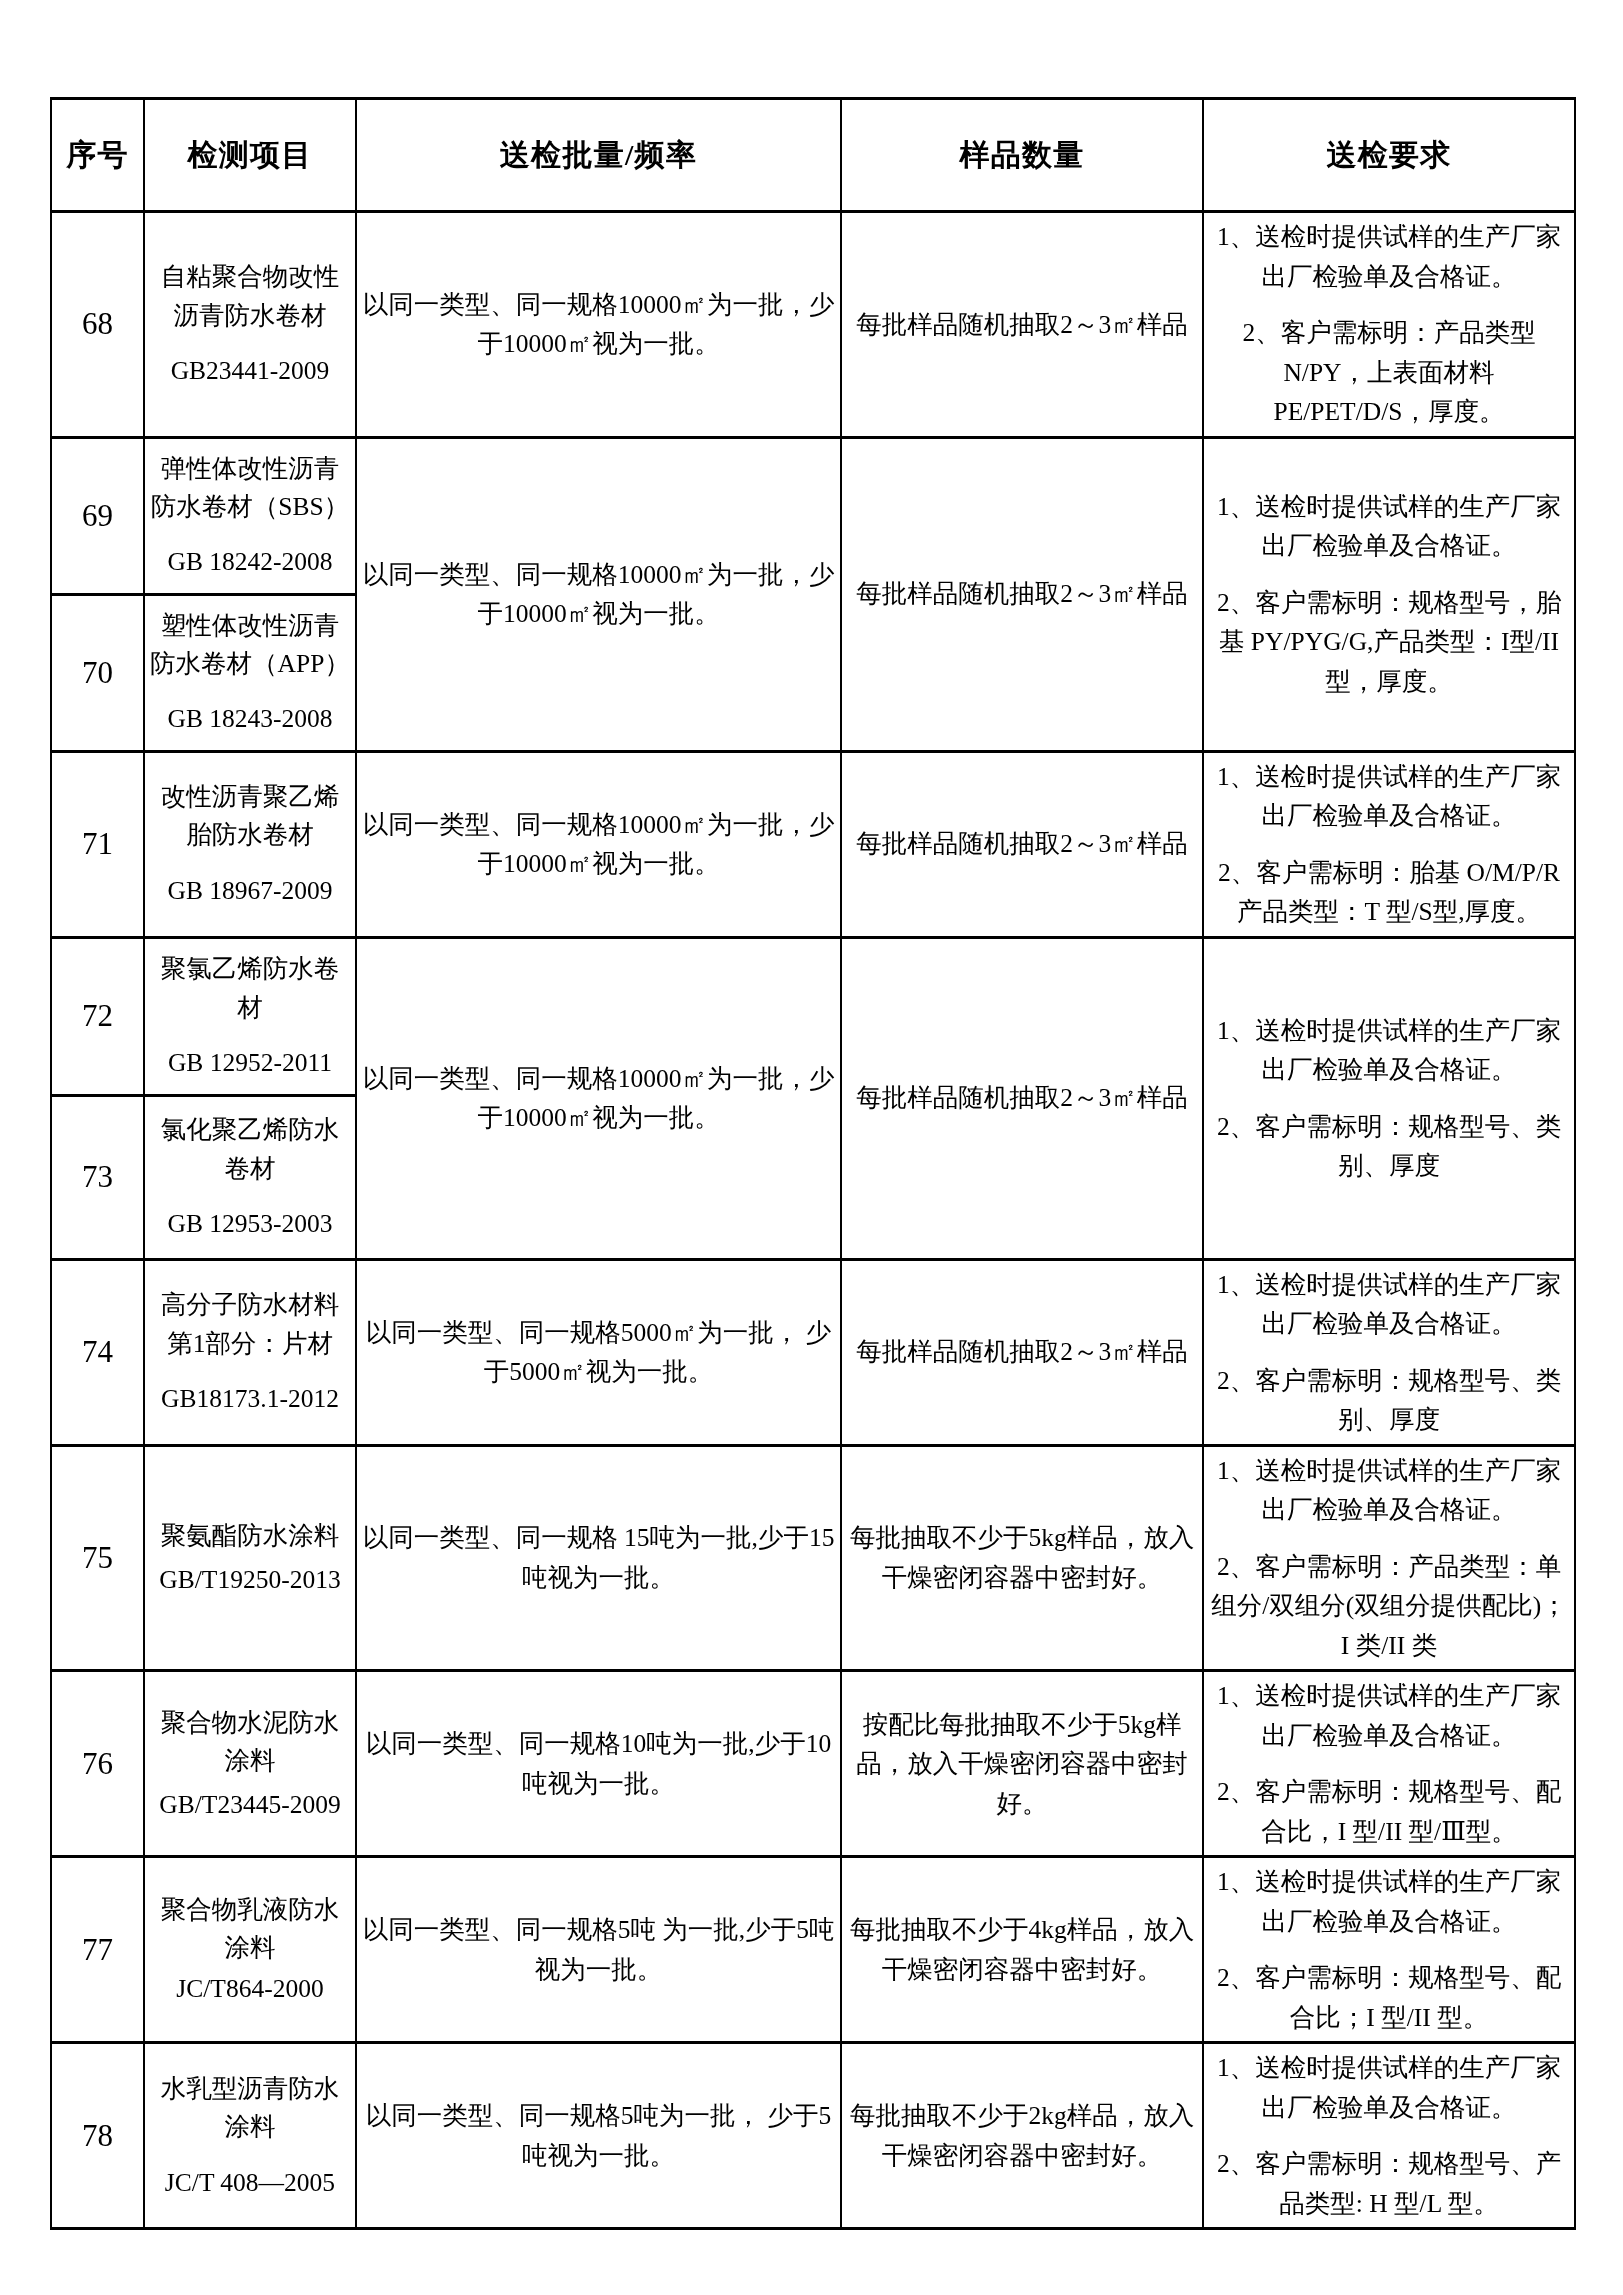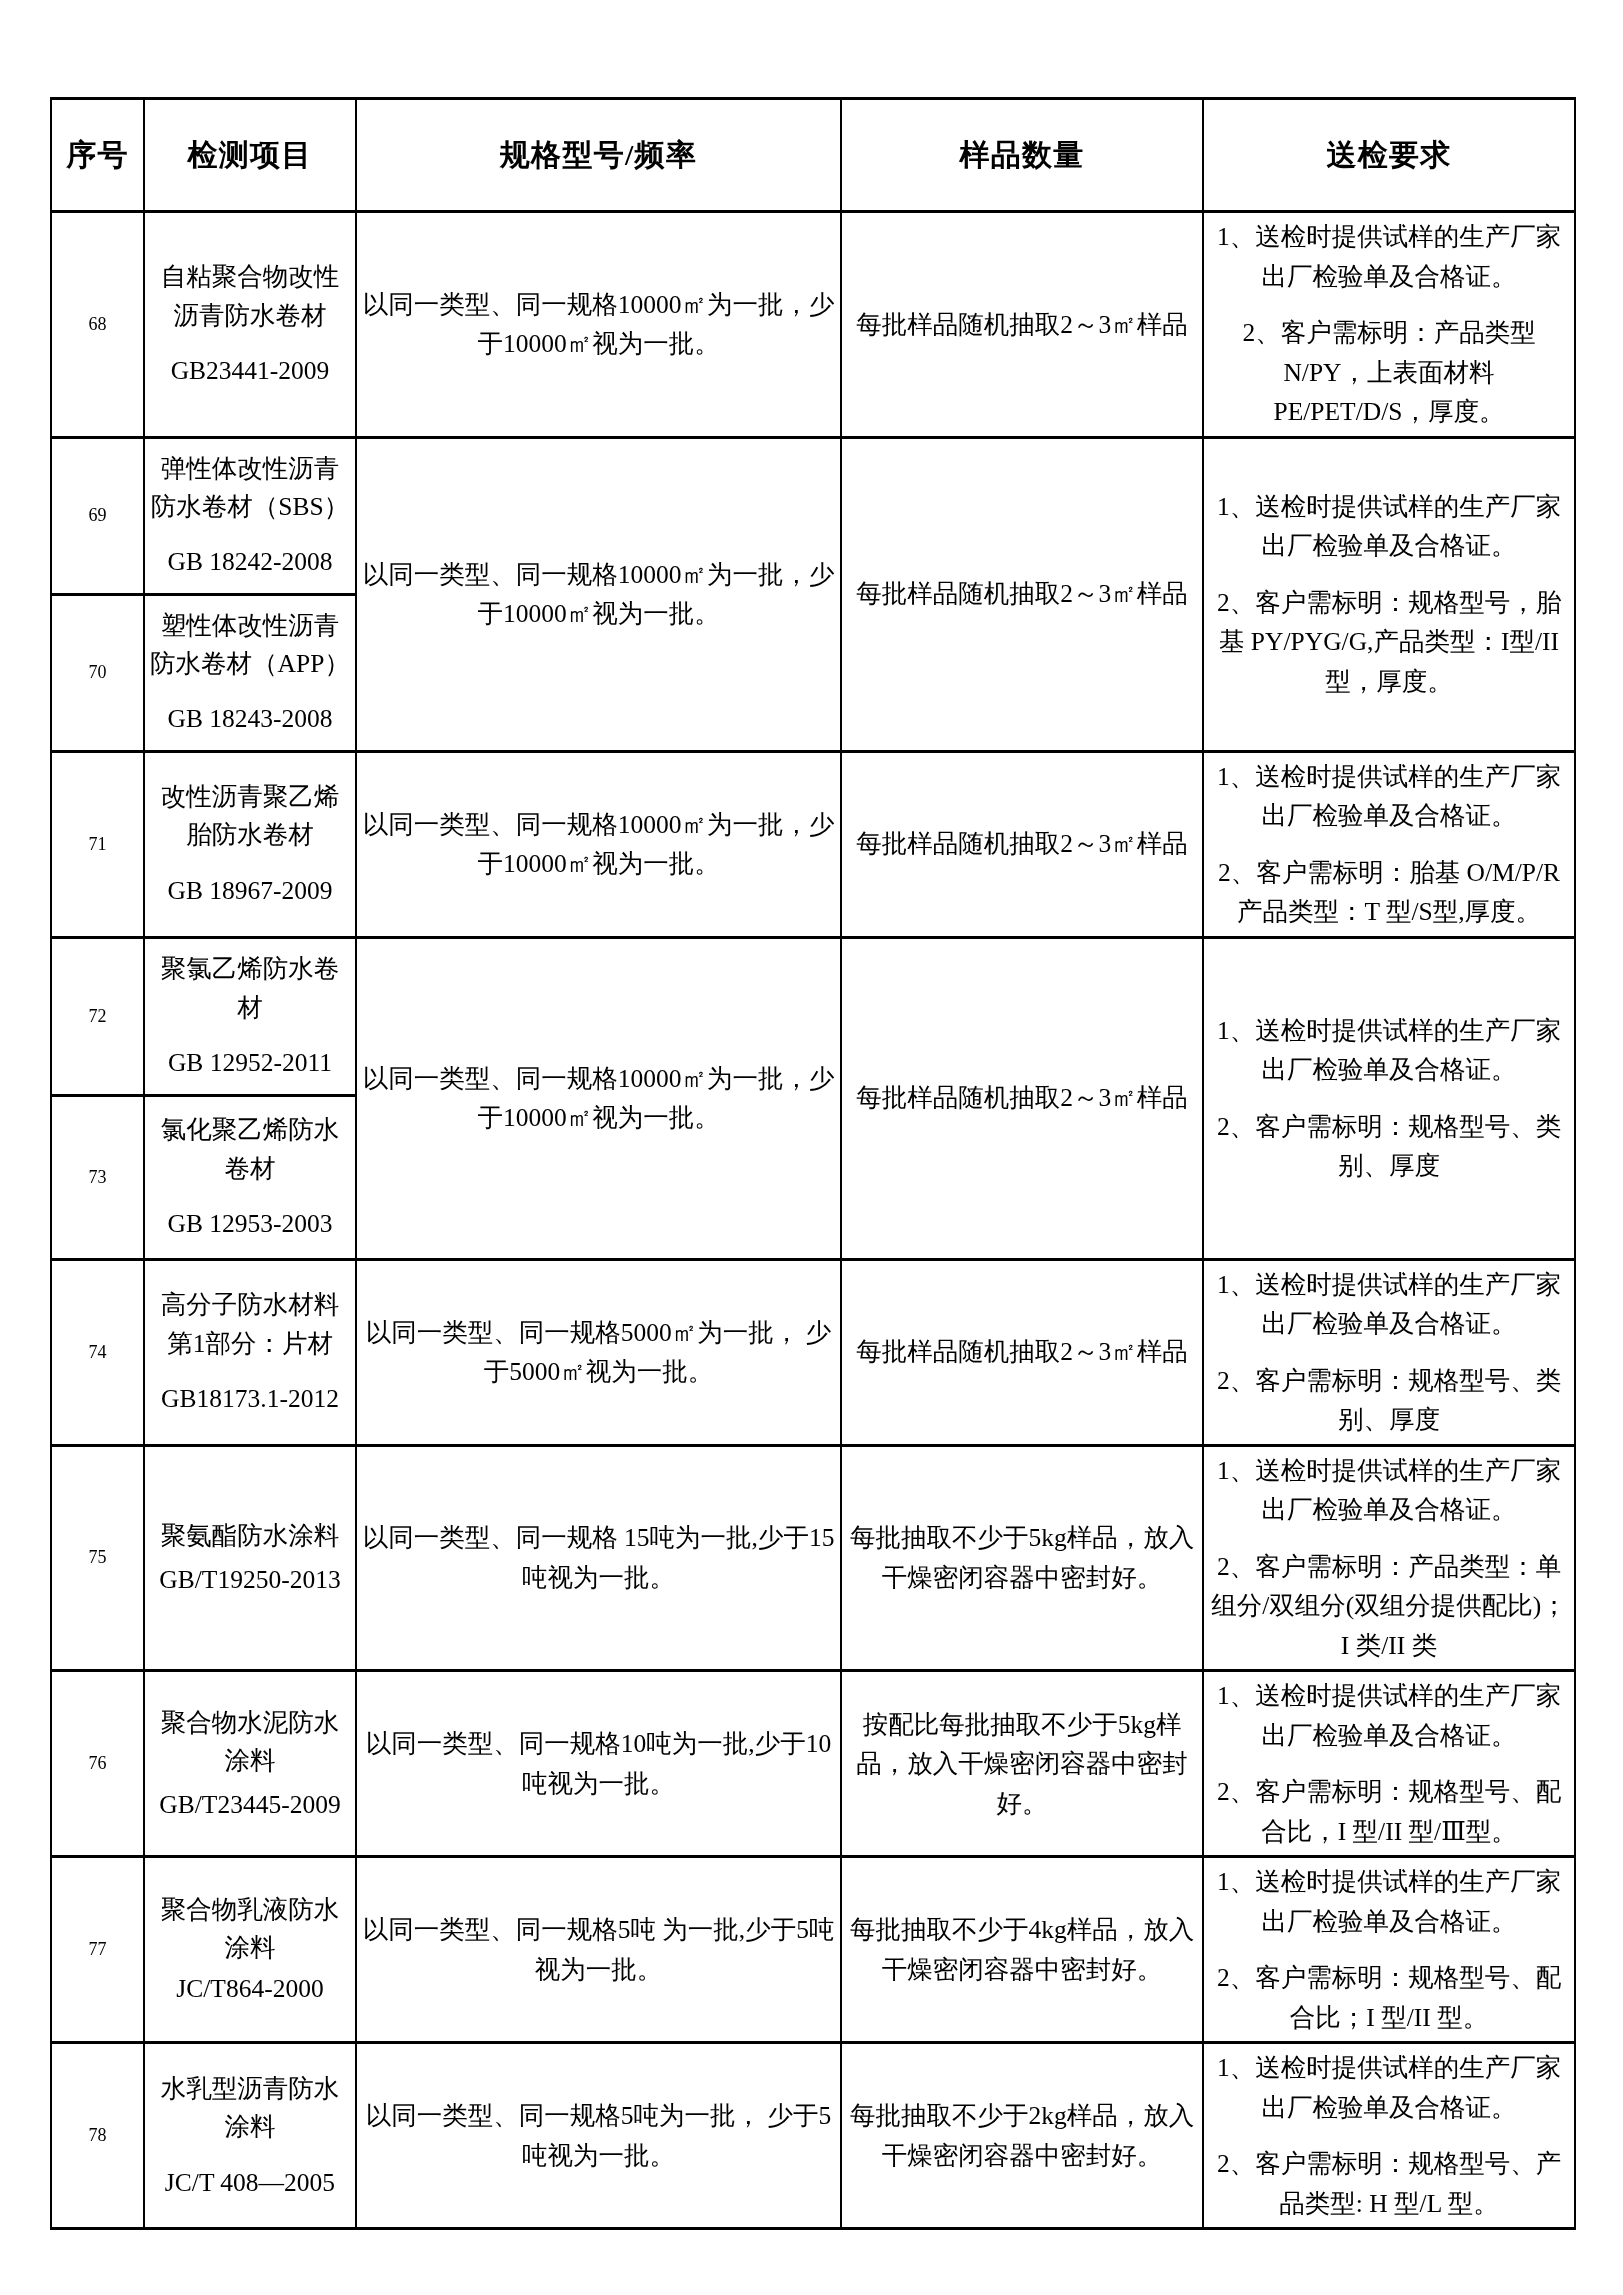--- a/index.html
+++ b/index.html
@@ -35,21 +35,21 @@
   tr.h-r70 { height:157px; }
   tr.h-r71 { height:154px; }
   tr.h-r72 { height:158px; }
   tr.h-r73 { height:164px; }
   tr.h-r74 { height:181px; }
   tr.h-r75 { height:167px; }
   tr.h-r76 { height:157px; }
   tr.h-r77 { height:167px; }
   tr.h-r78 { height:137px; }
 
-  td.cell-no { text-align:center; font-size:18px; }
+  td.cell-no { text-align:center; font-size:31px; }
   td.cell-item { text-align:center; font-size:25.5px; padding:7.9px 10.5px; line-height:1.5; }
   .item-std { margin-top:17px; white-space:nowrap; }
   td.cell-batch, td.cell-qty, td.cell-req {
     font-size:25.5px; line-height:1.55; text-align:left;
     padding:11.8px 17px 11.8px 25px;
     margin-top:36px;
   }
   .req-p { margin:0; }
   .req-p2 { margin-top:17px; }
 
@@ -69,21 +69,21 @@
       <col style="width:212px">
       <col style="width:485px">
       <col style="width:362px">
       <col style="width:372px">
     </colgroup>
 
     <tbody>
         <tr class="h-header">
       <th class="hdr">序号</th>
       <th class="hdr">检测项目</th>
-      <th class="hdr">规格型号/频率</th>
+      <th class="hdr">送检批量/频率</th>
       <th class="hdr">样品数量</th>
       <th class="hdr">送检要求</th>
     </tr>
 
     <tr class="h-r68">
       <td class="cell-no">68</td>
       <td class="cell-item">
         <div class="item-name">自粘聚合物改性沥青防水卷材</div>
         <div class="item-std">GB23441-2009</div>
       </td>

